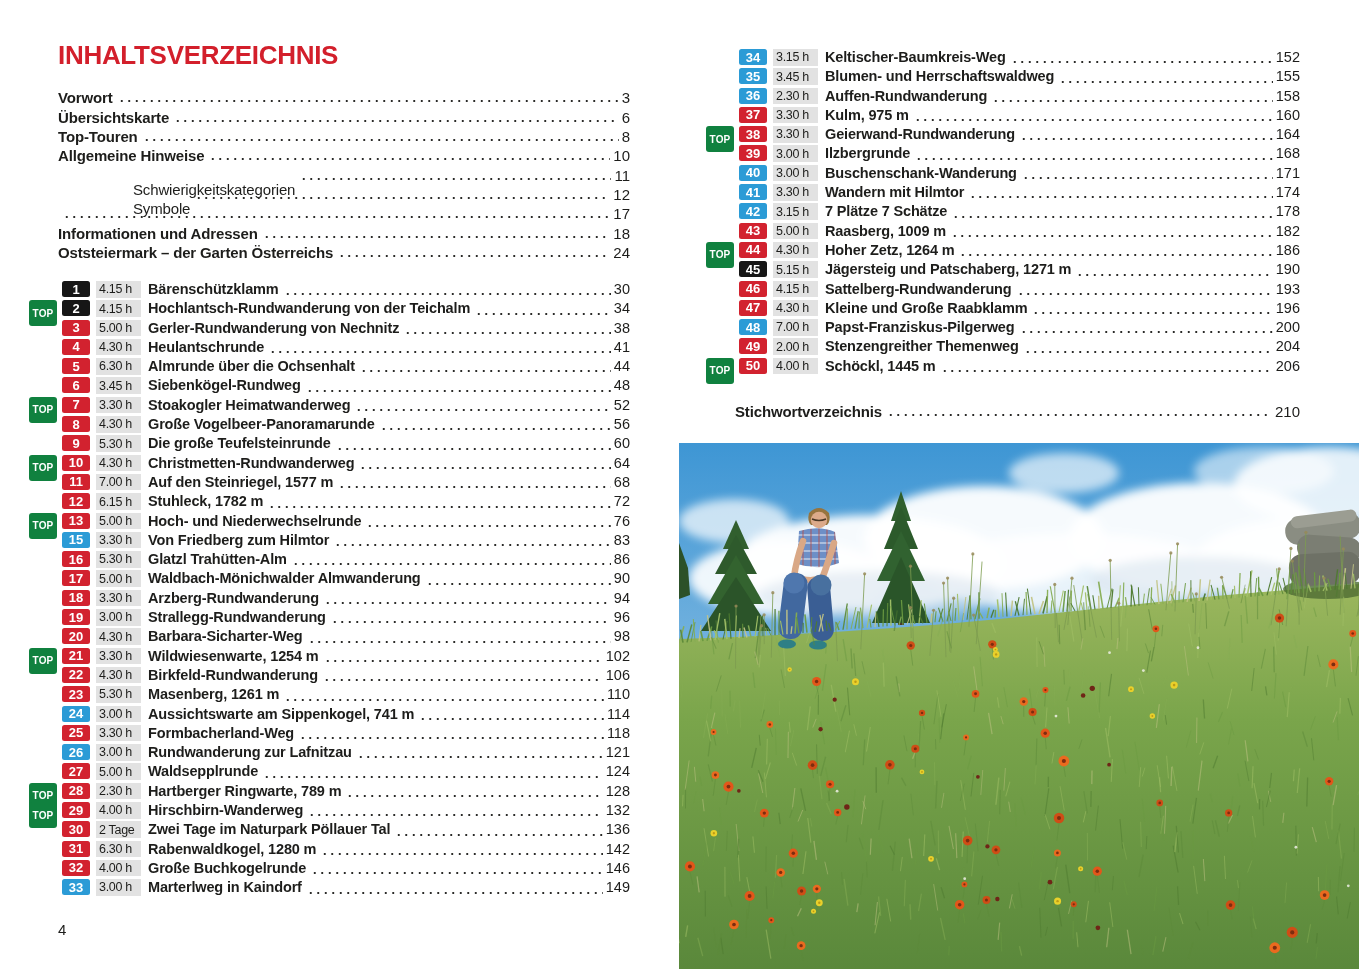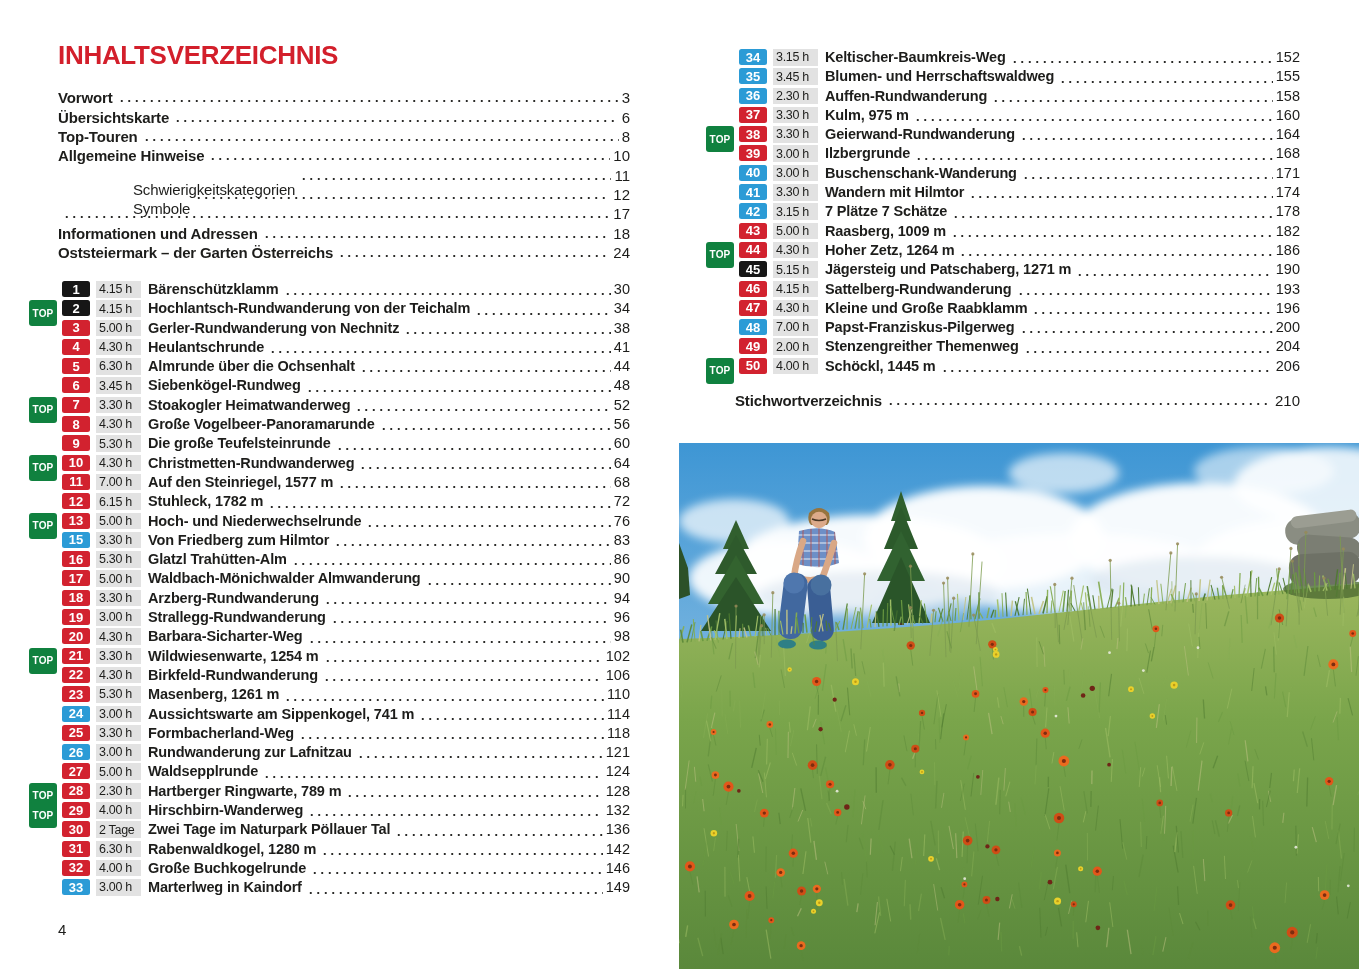--- a/index.html
+++ b/index.html
@@ -28,21 +28,21 @@
   .num-badge{width:28px;height:16px;margin-right:6px;flex:0 0 auto;border-radius:2.5px;
         color:#fff;font-size:13px;font-weight:bold;display:flex;align-items:center;justify-content:center;}
   .badge-red{background:var(--red-badge,#d2222f);}
   .badge-blue{background:var(--blue-badge,#2b9bd6);}
   .badge-black{background:var(--black-badge,#161616);}
   .time{width:42px;height:16.5px;margin-right:7px;flex:0 0 auto;background:var(--time-bg,#e2e2e2);
         font-size:12.5px;letter-spacing:-0.3px;padding-left:3px;display:flex;align-items:center;}
   .tour-row .title{font-size:14.5px;font-weight:bold;letter-spacing:-0.15px;white-space:nowrap;}
   .tour-row .pg{font-size:14.5px;}
   
-  .index-row{position:absolute;left:735px;top:391px;width:565px;height:19.3px;display:flex;align-items:center;}
+  .index-row{position:absolute;left:735px;top:402px;width:565px;height:19.3px;display:flex;align-items:center;}
   .index-row .lbl{font-size:15px;font-weight:bold;letter-spacing:-0.15px;white-space:nowrap;}
   
   .folio{position:absolute;left:58px;top:921px;font-size:15px;}
   
   .photo{position:absolute;left:679px;top:443px;width:680px;height:526px;overflow:hidden;}
   .photo svg{display:block;}
 </style>
 </head>
 <body>
 

